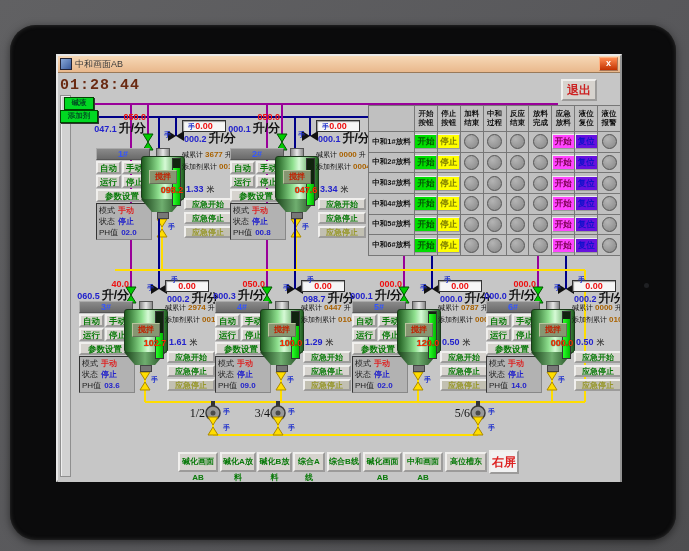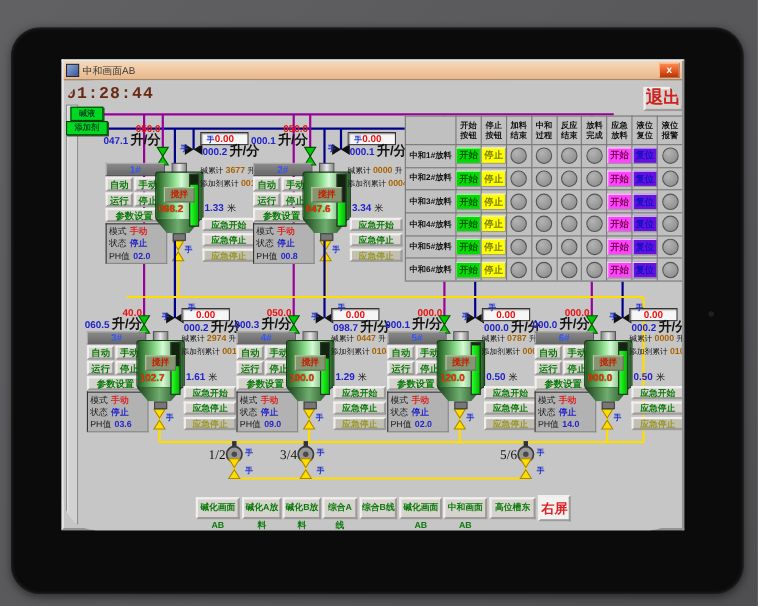--- a/index.html
+++ b/index.html
@@ -11,29 +11,29 @@
   #hmiwin{position:absolute;left:56px;top:54px;width:566px;height:428px;background:#c6c6c6;
           border:2px outset #e8e8e8;box-sizing:border-box;}
   #titlebar{position:relative;height:16px;background:linear-gradient(180deg,#f6d8b6,#e9b88c);
             border-bottom:1px solid #9a7a5a;display:flex;align-items:center;}
   #titleicon{width:10px;height:10px;margin:0 3px 0 2px;background:linear-gradient(135deg,#88a8d8,#3a5a9a);
              border:1px solid #223;}
   #wintitle{font-size:9px;color:#3a3a3a;flex:1;}
   #closebtn{width:17px;height:12px;margin-right:2px;background:linear-gradient(180deg,#ff8a50,#c23000);
             border:1px outset #ffb080;color:#fff;font-size:9px;font-weight:bold;line-height:11px;
             text-align:center;cursor:pointer;}
-  #client{position:relative;width:562px;height:409px;overflow:hidden;background:#c6c6c6;border-radius:29px;}
+  #client{position:relative;width:562px;height:409px;overflow:hidden;background:#c6c6c6;}
   #pipes{position:absolute;left:0;top:0;z-index:0;}
   .abs{position:absolute;}
   #clock{left:2px;top:4px;font-family:"Liberation Mono","DejaVu Sans Mono",monospace;
          font-size:15px;font-weight:bold;color:#6a2a12;letter-spacing:1px;}
   #maintitle{left:140px;top:5px;width:230px;text-align:center;font-size:15px;font-weight:bold;color:#111;}
   #subtitle{left:418px;top:11px;width:95px;text-align:center;font-size:13px;font-weight:bold;color:#111;}
   .btn3d{background:#d6d3ce;border:2px outset #f0efed;box-sizing:border-box;text-align:center;cursor:pointer;}
-  #exitbtn{left:527px;top:6px;width:36px;height:22px;font-size:16px;font-weight:bold;color:#c22;line-height:18px;}
+  #exitbtn{left:503px;top:6px;width:36px;height:22px;font-size:12px;font-weight:bold;color:#c22;line-height:18px;}
   #lstrip{left:2px;top:22px;width:9px;height:380px;background:#d2d2d2;border:1px solid #8f8f8f;
           box-shadow:inset 1px 1px 0 #efefef;}
   .srcbox{background:#00d822;border:1px solid #004400;box-shadow:1px 1px 0 #333;
           color:#073;font-size:7.5px;font-weight:bold;text-align:center;line-height:10px;color:#052;}
   
   #dtable{left:310px;top:32px;width:252px;height:150px;display:grid;
           grid-template-columns:46px repeat(9,1fr);grid-template-rows:26px repeat(6,1fr);
           border-right:1px solid #777;border-bottom:1px solid #777;background:#c0c0c0;z-index:2;}
   .tc{border-left:1px solid #777;border-top:1px solid #777;display:flex;align-items:center;
       justify-content:center;flex-direction:column;overflow:hidden;}
@@ -65,22 +65,22 @@
   .vbody{position:absolute;left:0;top:8px;width:42px;height:42px;border:1px solid #1a3a1a;border-radius:3px;
          background:linear-gradient(90deg,#1e5c1e,#8fe08f 40%,#d6fad6 55%,#55a055 85%,#1e5c1e);}
   .vcone{position:absolute;left:0;top:51px;width:42px;height:13px;
          background:linear-gradient(90deg,#173f17,#6fae6f,#173f17);
          clip-path:polygon(0 0,100% 0,74% 100%,26% 100%);}
   .vout{position:absolute;left:16px;top:64px;width:10px;height:5px;background:#777;border:1px solid #444;}
   .lbar{position:absolute;right:2px;top:10px;width:7px;height:46px;background:#10240e;border:1px solid #333;}
   .lfill{position:absolute;bottom:0;left:0;width:100%;background:linear-gradient(90deg,#2aff2a,#00bb00);}
   .agit{position:absolute;left:8px;top:22px;width:26px;height:12px;background:#879672;border:1px outset #b8c49e;
         color:#c22000;font-size:8px;font-weight:bold;line-height:11px;text-align:center;cursor:pointer;}
-  .vtemp{position:absolute;left:3px;top:37px;width:16px;text-align:center;color:#ff2e00;
-         font-size:9px;font-weight:bold;text-shadow:0 0 1px #042;}
+  .vtemp{position:absolute;left:3px;top:37px;width:36px;text-align:center;color:#ff2e00;
+         font-size:9px;font-weight:bold;text-shadow:0 0 1px #042;padding-left:10px;}
   .pump-label{font-family:"Liberation Serif","DejaVu Serif",serif;font-size:12px;color:#111;}
   .navbtn{font-size:8px;font-weight:bold;color:#0a7a0a;line-height:16px;height:20px;}
   #rightscreen{width:30px;height:24px;background:#f2f2f2;color:#d22;font-size:12px;font-weight:bold;line-height:20px;}
 </style>
 </head>
 <body>
 
 <div id="bezel"></div>
 <div id="camera"></div>
 

